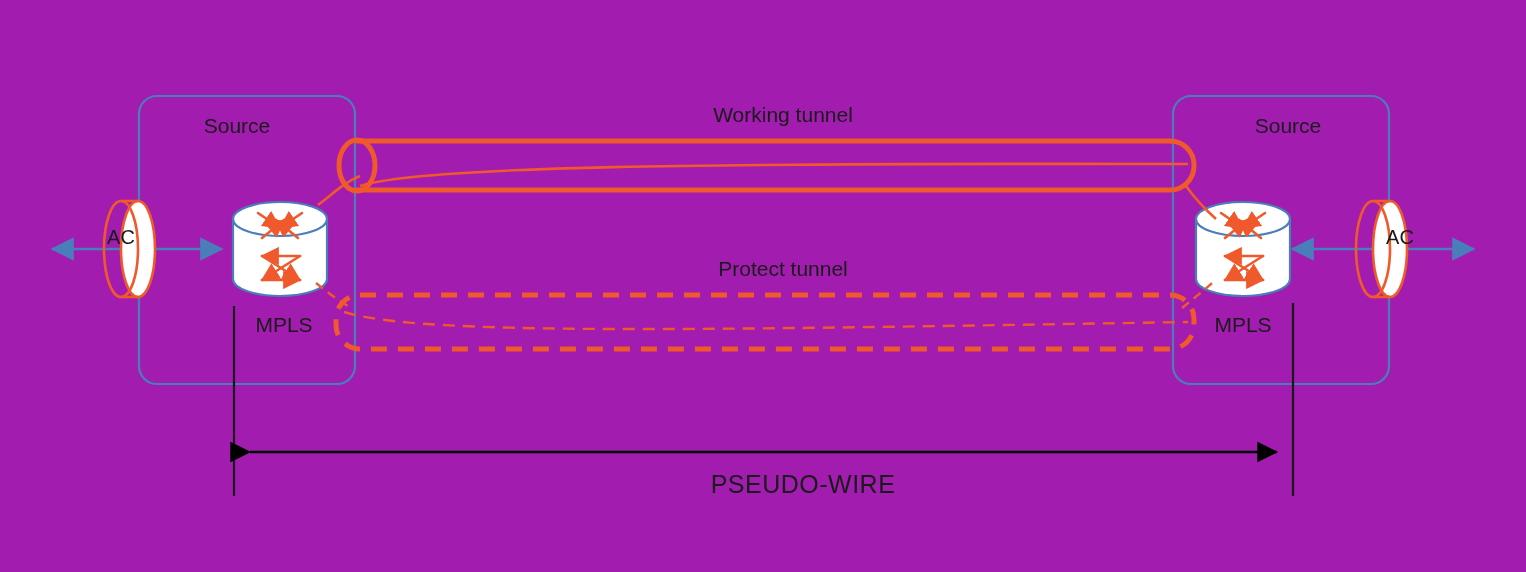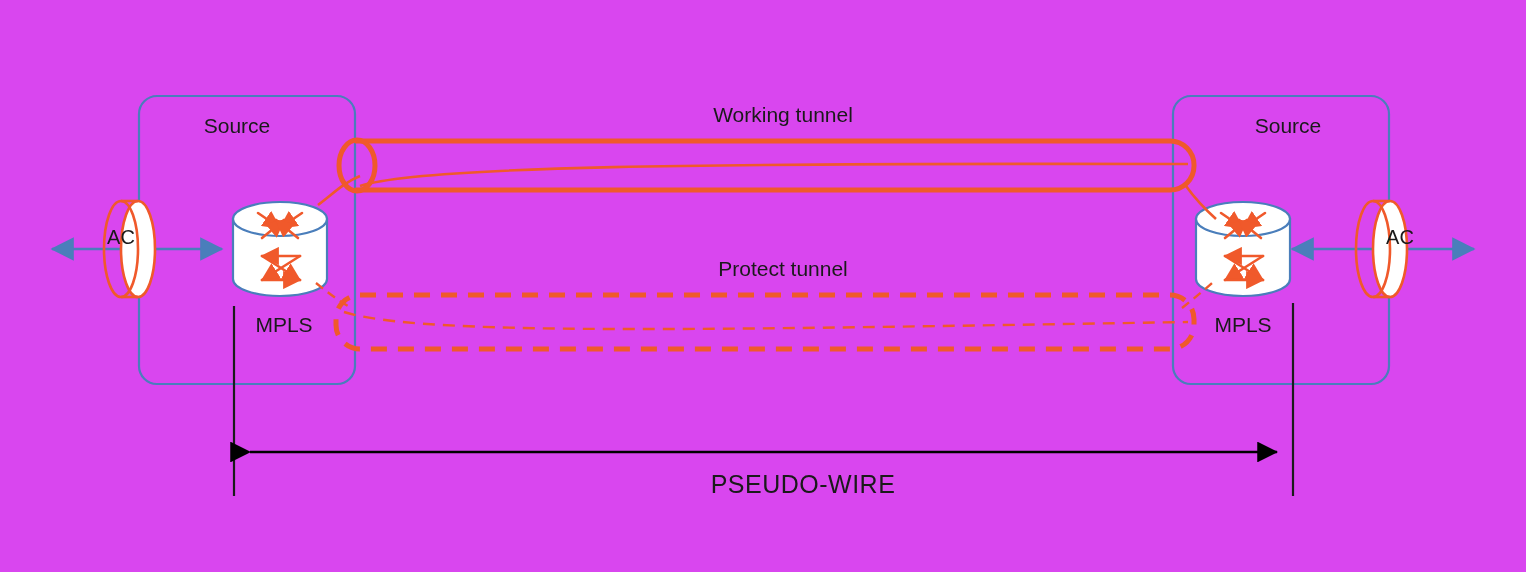--- a/index.html
+++ b/index.html
@@ -7,21 +7,21 @@
     padding: 0;
     background: #ffffff;
   }
   body {
     font-family: "Liberation Sans", sans-serif;
   }
   #diagram-root {
     position: relative;
     width: 1526px;
     height: 572px;
-    background: #d946ef;
+    background: #a21caf;
     overflow: hidden;
   }
   svg.canvas {
     position: absolute;
     left: 0;
     top: 0;
     width: 1526px;
     height: 572px;
     display: block;
   }

